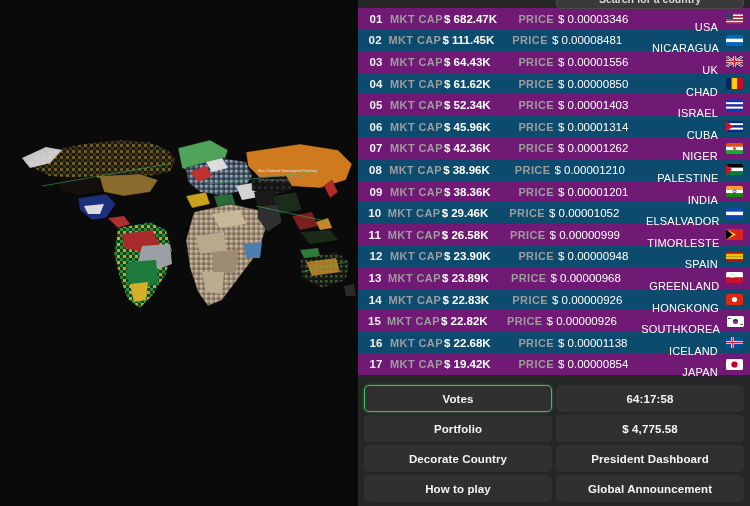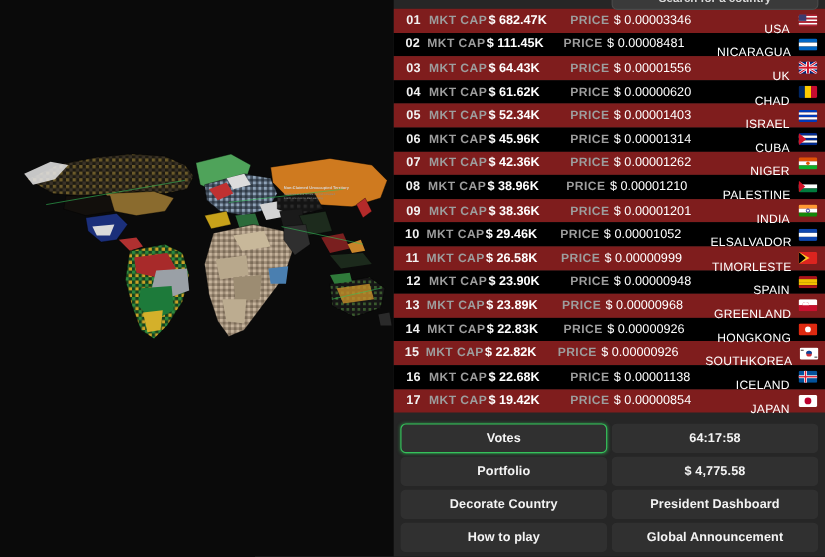--- a/index.html
+++ b/index.html
@@ -69,22 +69,22 @@
     flex:0 0 auto;
   }
   .rank-row {
     display:flex;
     align-items:center;
     height:21.6px;
     padding:0 6px 0 4px;
     color:#ffffff;
     white-space:nowrap;
   }
-  .rank-row.odd  { background:#7f1d1d; }
-  .rank-row.even { background:#000000; }
+  .rank-row.odd  { background:#701a75; }
+  .rank-row.even { background:#0c4a6e; }
 
   .r-idx {
     width:28px;
     font-size:11.5px;
     font-weight:bold;
     letter-spacing:0.2px;
     text-align:center;
     color:#f2f2f2;
   }
   .r-lbl {
@@ -346,21 +346,21 @@
               <rect x="7.6" y="0" width="1.8" height="11" fill="#cf142b"></rect>
               <rect x="0" y="4.6" width="17" height="1.8" fill="#cf142b"></rect>
             </svg>
           </div>
         </div>
         <div class="rank-row even">
           <div class="r-idx">04</div>
           <div class="r-lbl r-mcap-lbl">MKT CAP</div>
           <div class="r-mcap">$ 61.62K</div>
           <div class="r-lbl r-price-lbl">PRICE</div>
-          <div class="r-price">$ 0.00000620</div>
+          <div class="r-price">$ 0.00000850</div>
           <div class="r-spacer"></div>
           <div class="r-country">CHAD</div>
           <div class="r-flag">
             <svg class="flag-img" viewBox="0 0 17 11" xmlns="http://www.w3.org/2000/svg">
               <rect x="0" y="0" width="5.666666666666667" height="11" fill="#002664"></rect>
               <rect x="5.666666666666667" y="0" width="5.666666666666667" height="11" fill="#fecb00"></rect>
               <rect x="11.333333333333334" y="0" width="5.666666666666667" height="11" fill="#c60c30"></rect>
             </svg>
           </div>
         </div>

